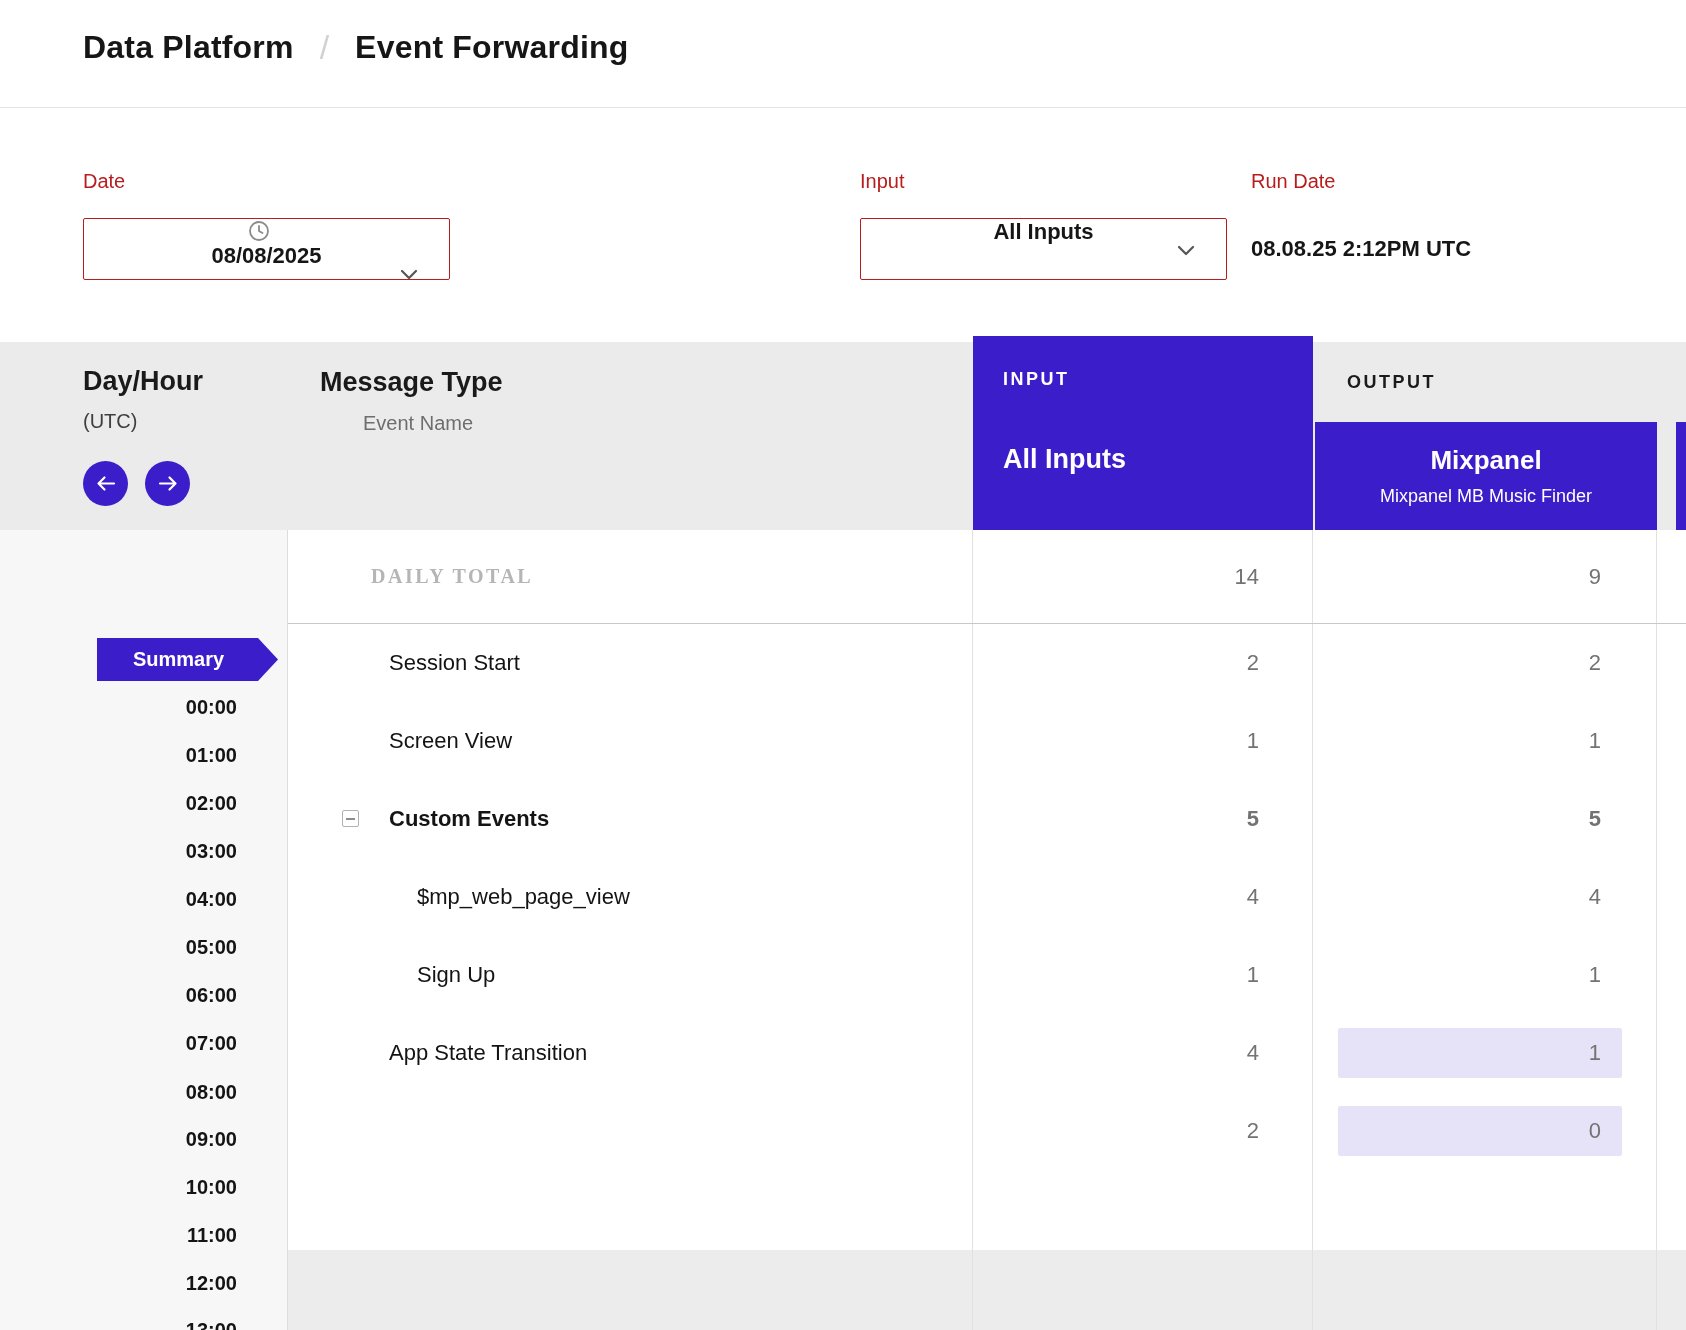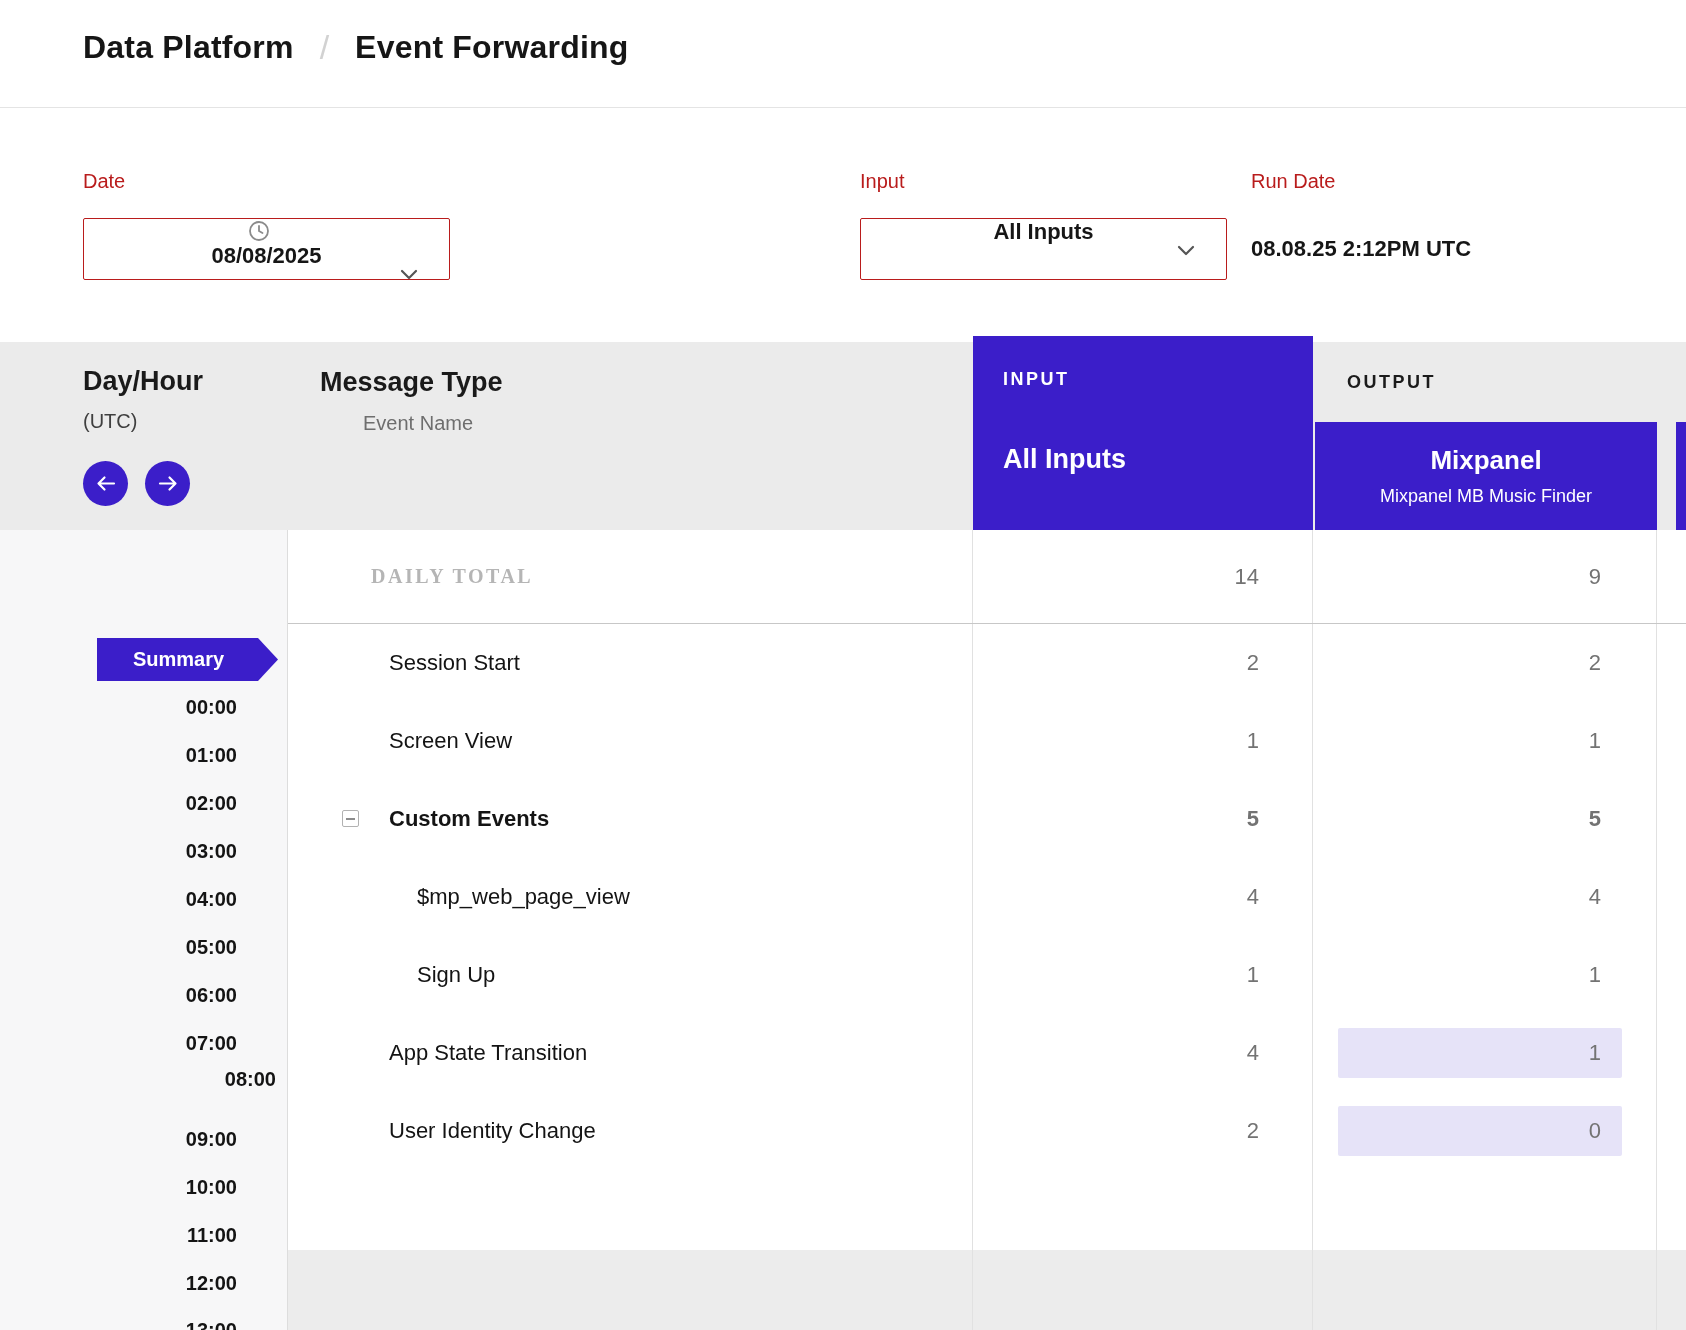--- a/index.html
+++ b/index.html
@@ -185,21 +185,21 @@
     <div class="summary-badge">Summary</div>
     <div>
         <div class="hour" style="top: 153.4px;">00:00</div>
         <div class="hour" style="top: 201.33px;">01:00</div>
         <div class="hour" style="top: 249.26px;">02:00</div>
         <div class="hour" style="top: 297.19px;">03:00</div>
         <div class="hour" style="top: 345.12px;">04:00</div>
         <div class="hour" style="top: 393.05px;">05:00</div>
         <div class="hour" style="top: 440.98px;">06:00</div>
         <div class="hour" style="top: 488.91px;">07:00</div>
-        <div class="hour" style="top: 525px; margin-left: 39px;">08:00</div>
+        <div class="hour" style="top: 538px;">08:00</div>
         <div class="hour" style="top: 584.77px;">09:00</div>
         <div class="hour" style="top: 632.7px;">10:00</div>
         <div class="hour" style="top: 680.63px;">11:00</div>
         <div class="hour" style="top: 728.56px;">12:00</div>
         <div class="hour" style="top: 776.49px;">13:00</div>
       </div>
 
     <div class="rows">
         <div class="mrow" style="top: 0px;">
           <div class="rname">Session Start</div>
@@ -226,20 +226,19 @@
           <div class="rname indent1">Sign Up</div>
           <div class="cell cin">1</div>
           <div class="cell cout">1</div>
         </div>
         <div class="mrow" style="top: 390px;">
           <div class="rname">App State Transition</div>
           <div class="cell cin">4</div>
           <div class="cell cout hl">1</div>
         </div>
         <div class="mrow" style="top: 468px;">
-          <div class="rname">User Identity Change</div>
           <div class="cell cin">2</div>
           <div class="cell cout hl">0</div>
         </div>
       </div>
   </section>
 
 </div>
 
 </body></html>

